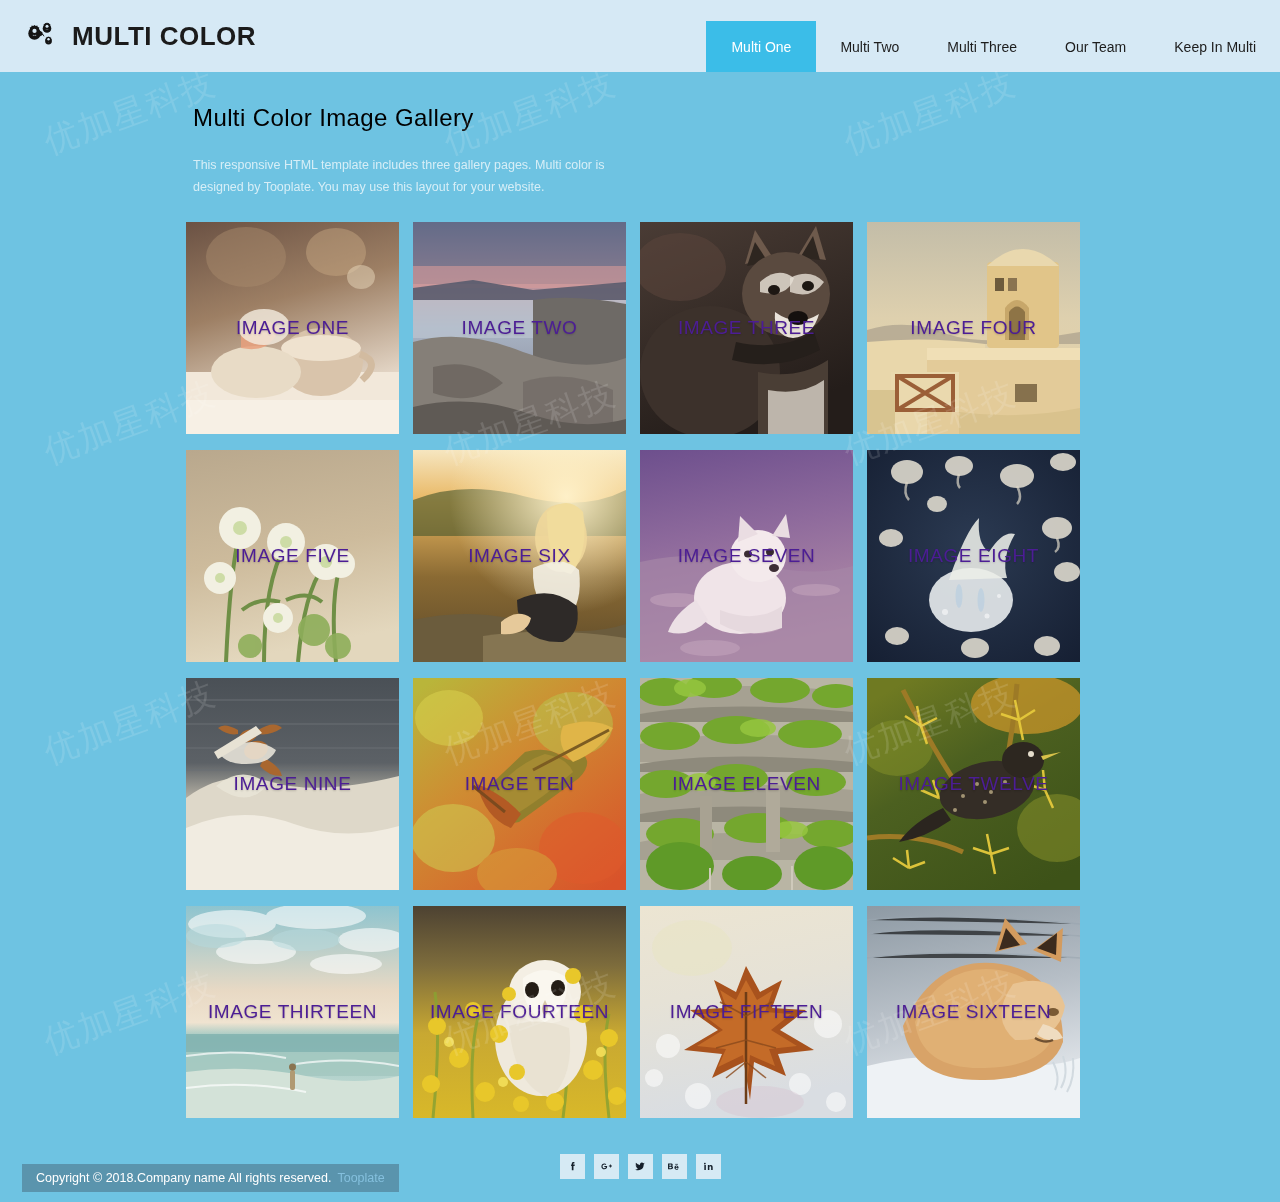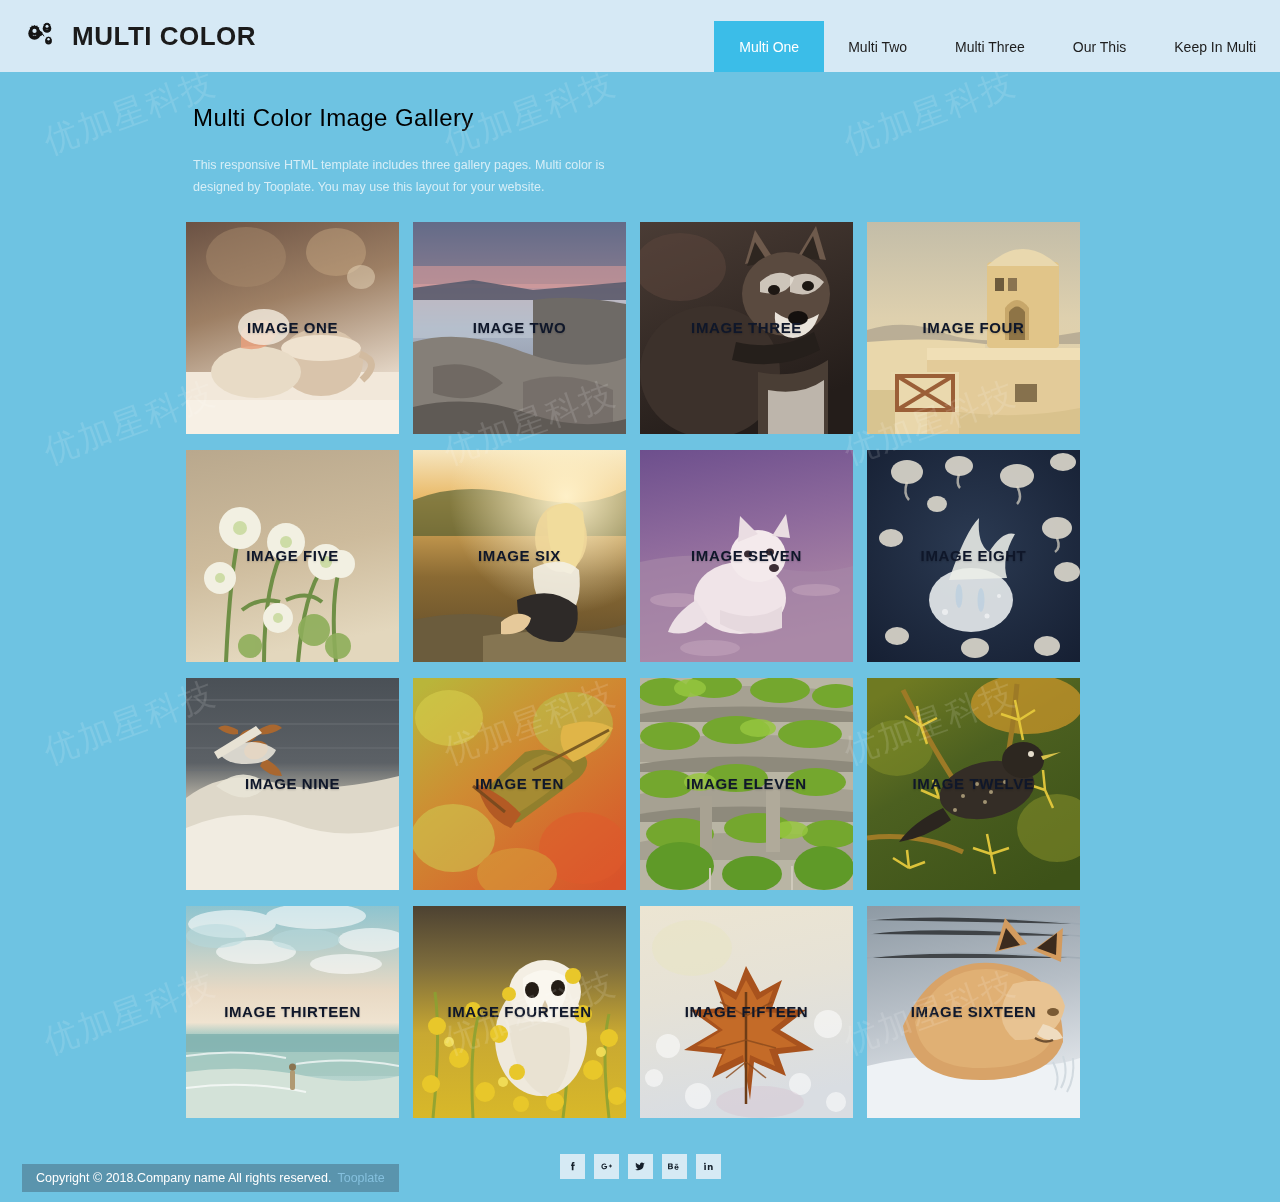--- a/index.html
+++ b/index.html
@@ -120,23 +120,23 @@
     position: absolute;
     inset: 0;
   }
   .tile-label {
     position: absolute;
     left: 0;
     right: 0;
     top: 50%;
     transform: translateY(-50%);
     text-align: center;
-    color: #0f172a;
-    font-size: 15px;
-    font-weight: 700;
+    color: #4c1d95;
+    font-size: 19px;
+    font-weight: 400;
     letter-spacing: 0.6px;
     line-height: 24px;
     padding: 0 8px;
     text-shadow: 0 1px 2px rgba(0,0,0,0.18);
     z-index: 3;
   }
 
   
   .social-bar {
     display: flex;
@@ -206,21 +206,21 @@
         </g>
       </svg>
     </span>
     <span class="brand-name">MULTI COLOR</span>
   </div>
 
   <nav class="main-nav">
     <a class="nav-item active" href="#">Multi One</a>
     <a class="nav-item" href="#">Multi Two</a>
     <a class="nav-item" href="#">Multi Three</a>
-    <a class="nav-item" href="#">Our This</a>
+    <a class="nav-item" href="#">Our Team</a>
     <a class="nav-item" href="#">Keep In Multi</a>
   </nav>
 </header>
 
 <div class="watermark-layer">
   <div class="wm" style="left:40px;  top:90px;">优加星科技</div>
   <div class="wm" style="left:440px; top:90px;">优加星科技</div>
   <div class="wm" style="left:840px; top:90px;">优加星科技</div>
   <div class="wm" style="left:40px;  top:400px;">优加星科技</div>
   <div class="wm" style="left:440px; top:400px;">优加星科技</div>

